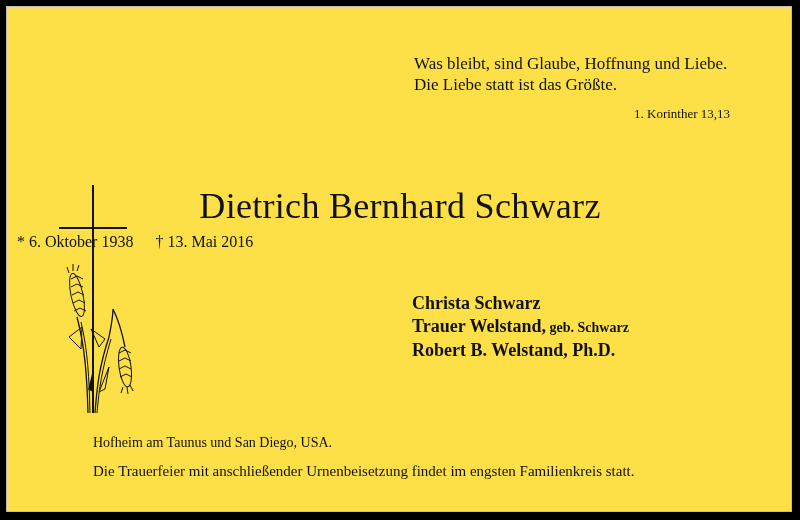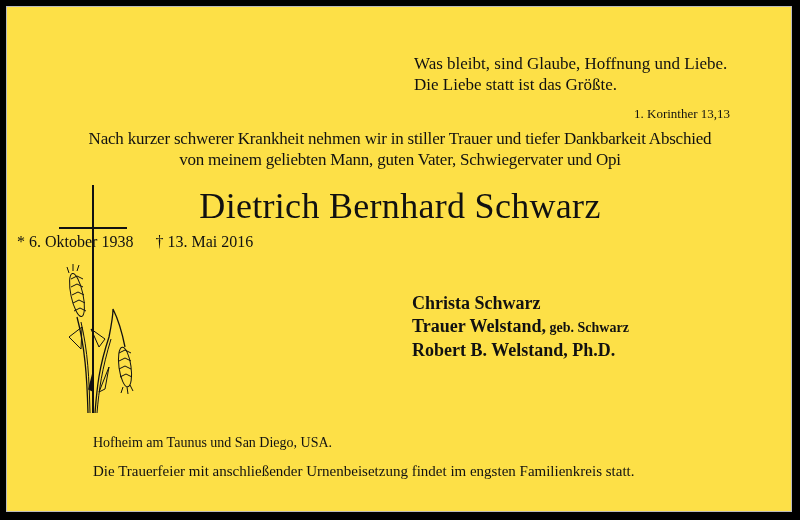--- a/index.html
+++ b/index.html
@@ -101,24 +101,20 @@
 <body>
 
 <div class="card">
 
   <div class="verse">
     <div>Was bleibt, sind Glaube, Hoffnung und Liebe.</div>
     <div>Die Liebe statt ist das Größte.</div>
   </div>
   <div class="verse-ref">1. Korinther 13,13</div>
 
-  <div class="intro">
-    <div>Nach kurzer schwerer Krankheit nehmen wir in stiller Trauer und tiefer Dankbarkeit Abschied</div>
-    <div>von meinem geliebten Mann, guten Vater, Schwiegervater und Opi</div>
-  </div>
 
   <div class="name">Dietrich Bernhard Schwarz</div>
 
   <div class="dates">
     <span>* 6. Oktober 1938</span><span class="gap"></span><span>† 13. Mai 2016</span>
   </div>
 
   <svg class="cross-art" viewBox="0 0 90 240">
 
     <line x1="46" y1="8" x2="46" y2="236" stroke="#111" stroke-width="2"></line>

